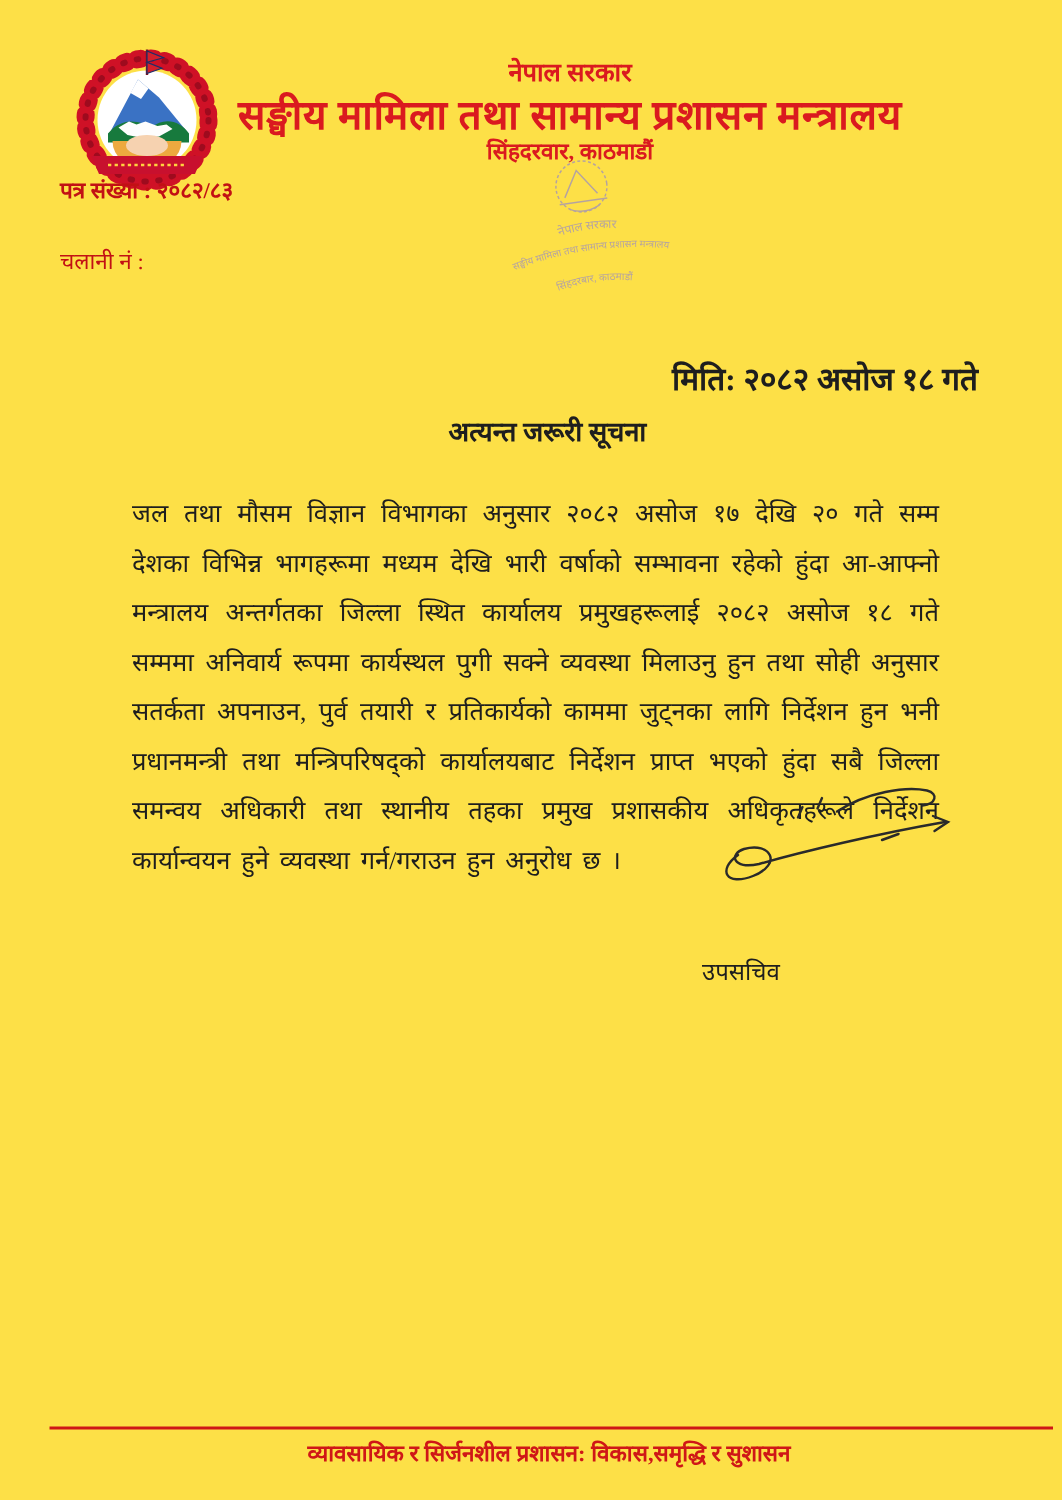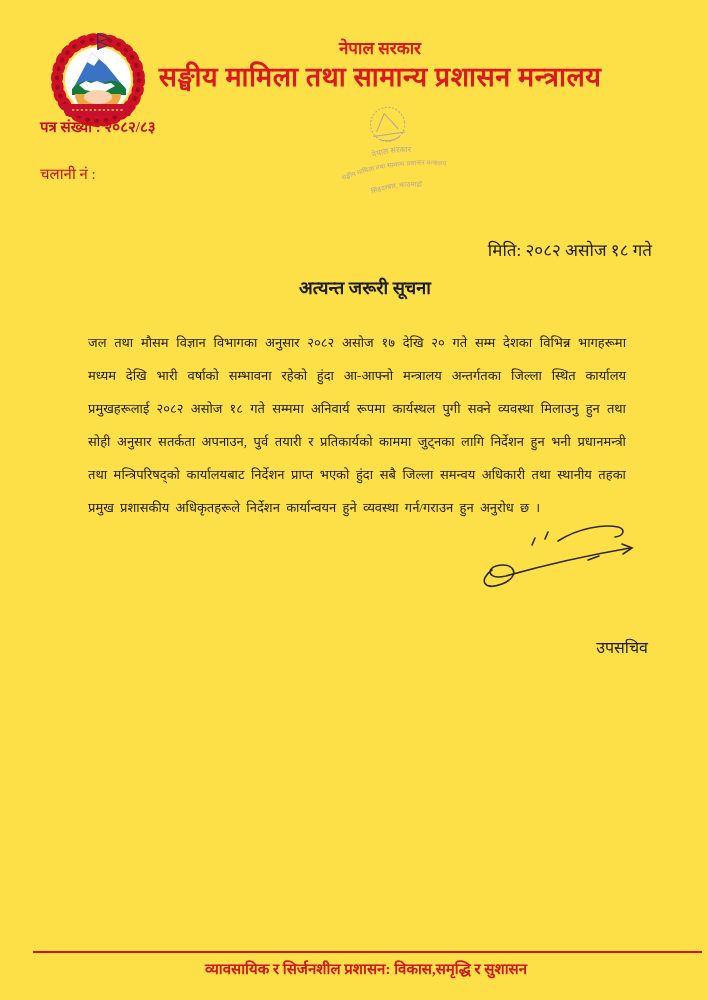--- a/index.html
+++ b/index.html
@@ -65,58 +65,58 @@
     left: 312px; top: 98px;
     width: 160px; height: 115px;
     opacity: 0.8;
     transform: rotate(-8deg);
   }
   
   .date-line {
     position: absolute;
     right: 56px; top: 238px;
     color: #1e1e1e;
+    font-size: 21px;
+    font-weight: bold;
+  }
+  .notice-title {
+    position: absolute;
+    left: 0; top: 275px; width: 730px;
+    text-align: center;
+    color: #1e1e1e;
+    font-size: 18px;
+    font-weight: bold;
+  }
+  
+  .body-text {
+    position: absolute;
+    left: 88px; top: 326px; width: 538px;
+    color: #1e1e1e;
     font-size: 17px;
-    font-weight: normal;
-  }
-  .notice-title {
-    position: absolute;
-    left: 0; top: 275px; width: 730px;
-    text-align: center;
-    color: #1e1e1e;
-    font-size: 18px;
-    font-weight: bold;
-  }
-  
-  .body-text {
-    position: absolute;
-    left: 88px; top: 326px; width: 538px;
-    color: #1e1e1e;
-    font-size: 13px;
     line-height: 33px;
     text-align: justify;
     word-spacing: 3px;
   }
   
   .signature {
     position: absolute;
     left: 462px; top: 518px;
     width: 185px; height: 85px;
   }
   .sig-name {
     position: absolute;
     left: 468px; top: 600px; width: 180px;
     text-align: center;
     color: #1e1e1e;
     font-size: 16px;
   }
   .sig-title {
     position: absolute;
     left: 468px; top: 636px; width: 180px;
-    text-align: right;
+    text-align: left;
     color: #1e1e1e;
     font-size: 16px;
   }
   
   .footer-rule {
     position: absolute;
     left: 33px; right: 6px; top: 951px;
     height: 2px;
     background: #cf1717;
   }
@@ -153,20 +153,21 @@
 
     <path d="M29,62 a23,19 0 0 0 46,0 z" fill="#eda93f"></path>
     <ellipse cx="52" cy="65" rx="14" ry="7" fill="#f6d2b0"></ellipse>
 
     <path d="M15,72 L89,72 L84,84 L20,84 Z" fill="#c8102e"></path>
     <line x1="26" y1="78" x2="78" y2="78" stroke="#ffd23f" stroke-width="1.6" stroke-dasharray="2.2 2.2"></line>
   </svg>
 
   <div class="hdr-gov">नेपाल सरकार</div>
   <div class="hdr-ministry">सङ्घीय मामिला तथा सामान्य प्रशासन मन्त्रालय</div>
+  <div class="hdr-address">सिंहदरवार, काठमाडौं</div>
 
   <div class="letter-no">
     <span>पत्र संख्या :</span>
     <span>२०८२/८३</span>
   </div>
   <div class="chalani">चलानी नं :</div>
 
   <svg class="stamp" viewBox="0 0 160 115" aria-hidden="true">
     <defs>
       <path id="stamp-arc1" d="M42,62 Q80,48 118,62" fill="none"></path>

